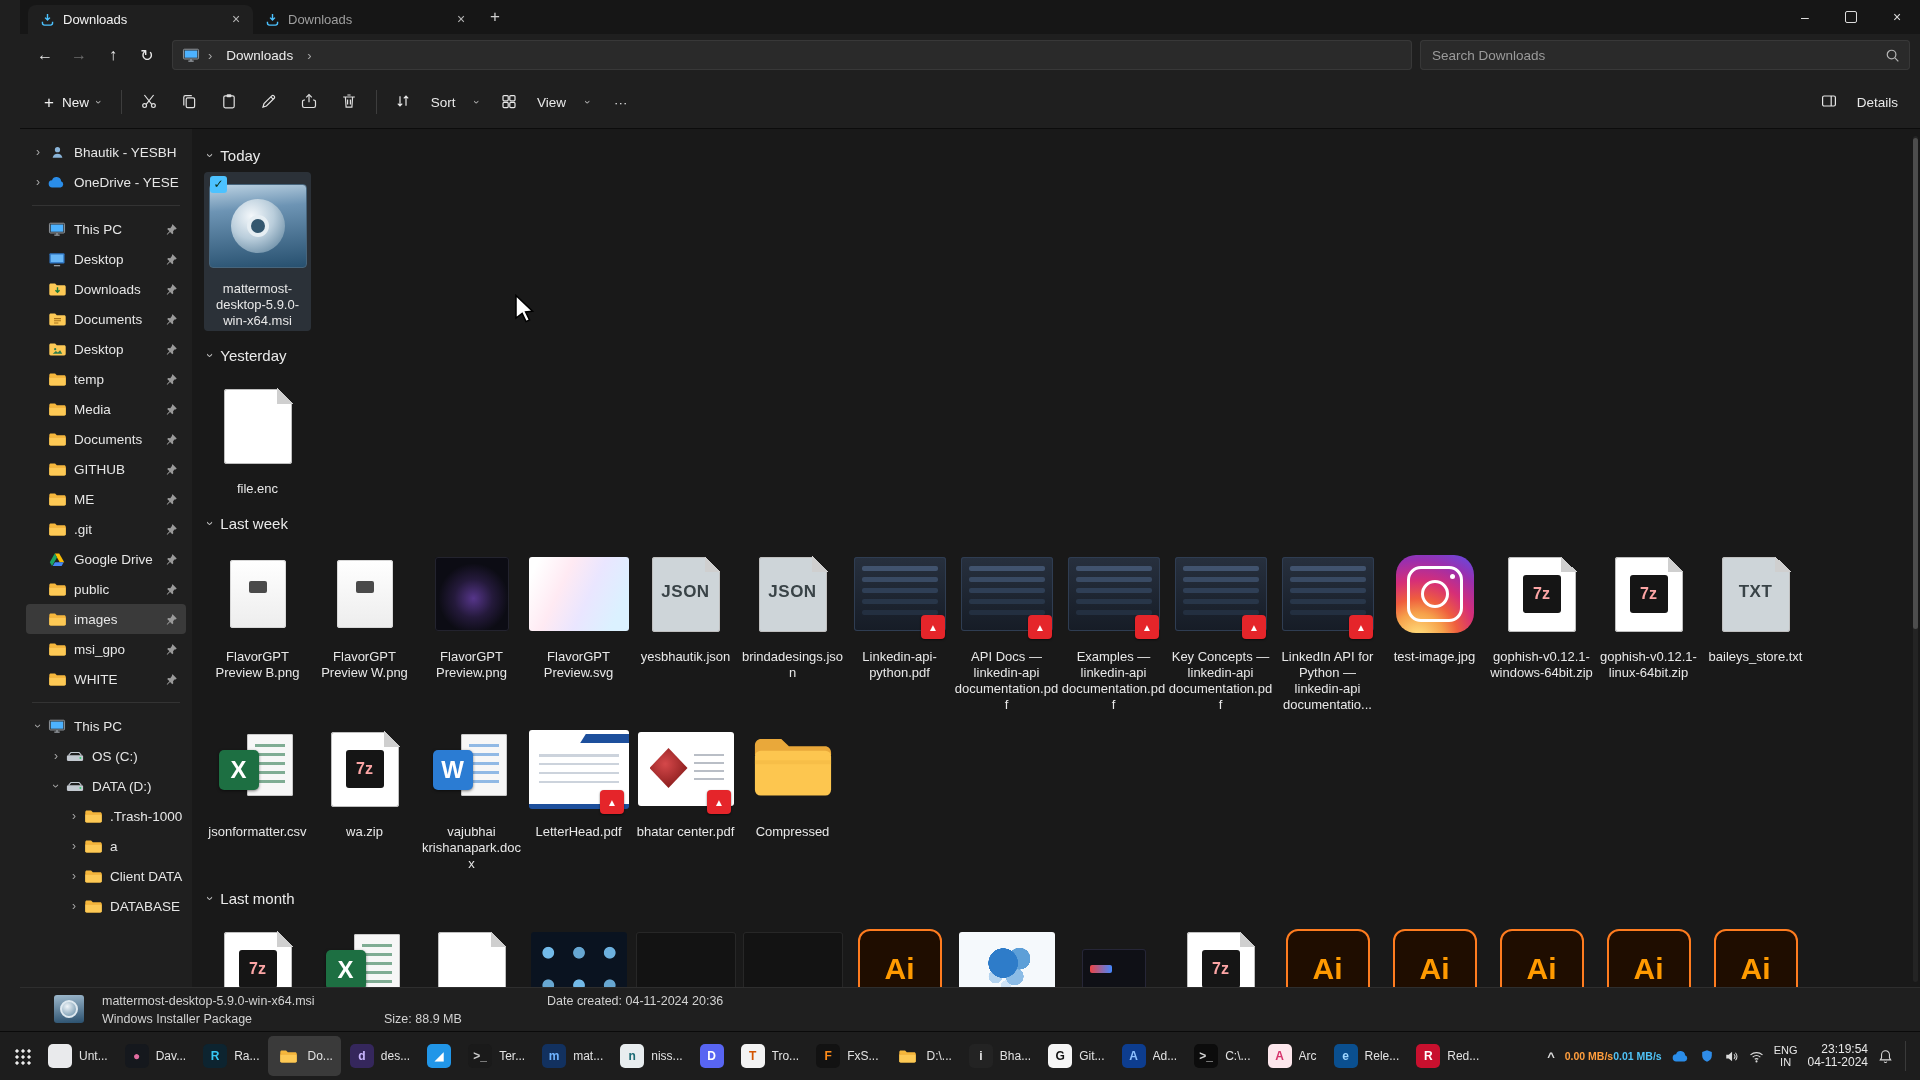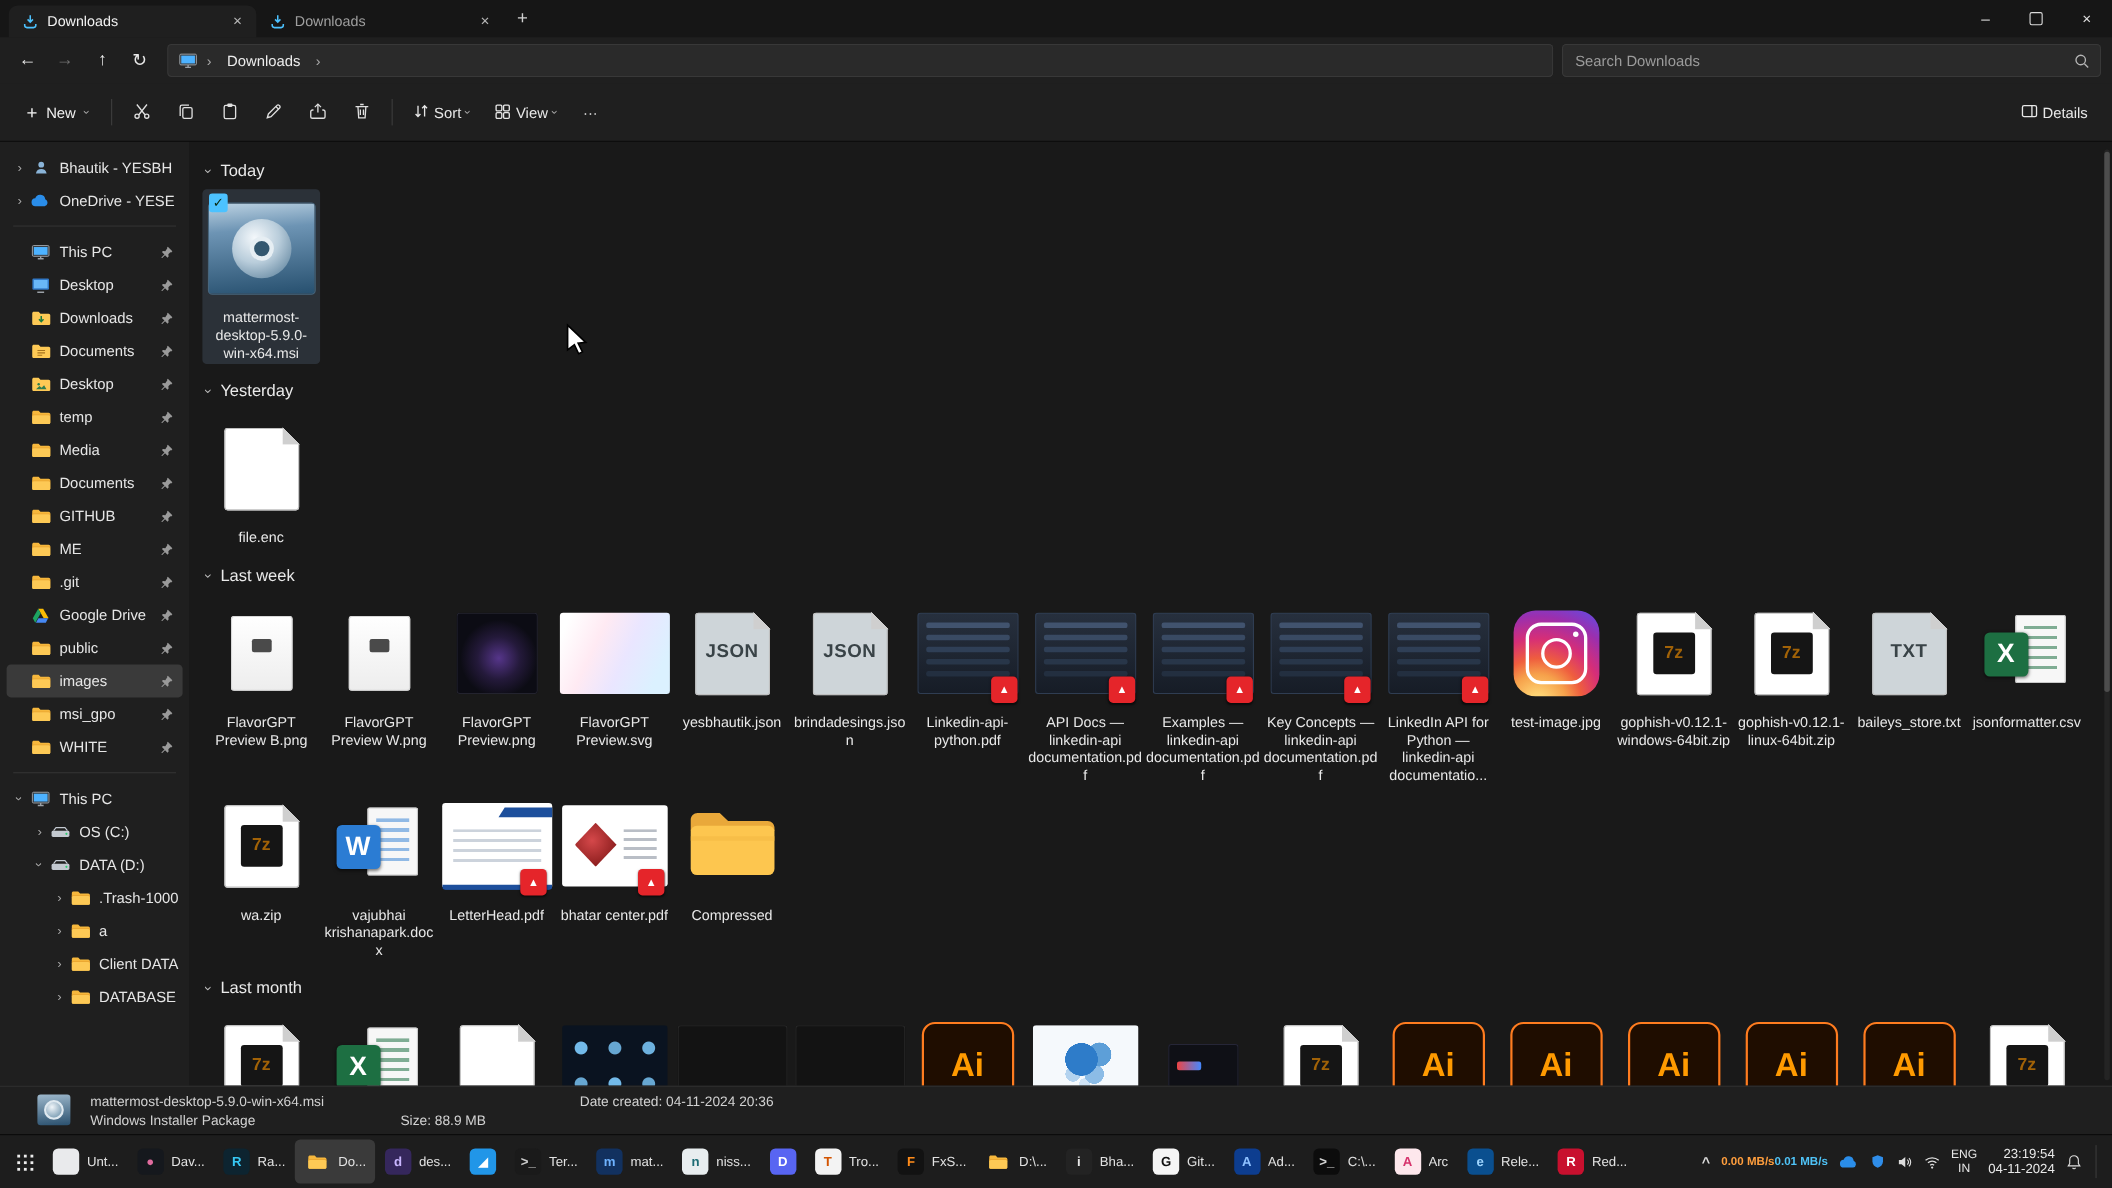--- a/index.html
+++ b/index.html
@@ -1,18 +1,18 @@
 <!DOCTYPE html>
 <html style="--accent: #4cc2ff; --pdf-red: #e5252a; --excel-green: #1d6f42; --word-blue: #2b7cd3; --folder-yellow: #fdc64f; --ai-orange: #ff9a00; --up-speed: #ff9e3d; --down-speed: #4fc3f7;"><head>
 <meta charset="utf-8">
 <style>
   html,body{margin:0;padding:0;width:1920px;height:1080px;overflow:hidden;background:#101010;
     font-family:"Liberation Sans","DejaVu Sans",sans-serif;color:#fff;-webkit-font-smoothing:antialiased;}
   button{font-family:inherit;cursor:default;}
-  .window{position:absolute;inset:0 0 48px 0;display:flex;flex-direction:column;background:#1f1f1f;}
+  .window{position:absolute;inset:0 0 48px 0;display:flex;flex-direction:column;background:#1f1f1f;padding-left:20px;}
 
   
   .titlebar{height:34px;background:#161616;display:flex;align-items:center;padding-left:8px;flex:none;}
   .tabs{display:flex;height:100%;align-items:flex-end;}
   .tab{width:205px;height:29px;display:flex;align-items:center;gap:8px;padding:0 8px 0 12px;
        border-radius:8px 8px 0 0;font-size:13px;color:#9f9f9f;}
   .tab.active{background:#1f1f1f;color:#f2f2f2;}
   .tab-ico{display:flex;flex:none;}
   .tab-label{flex:1;overflow:hidden;white-space:nowrap;}
   .tab-close{width:18px;height:18px;border-radius:4px;text-align:center;line-height:17px;font-size:14px;color:#b5b5b5;flex:none;}
@@ -40,21 +40,21 @@
 
   
   .toolbar{height:52px;background:#1f1f1f;display:flex;align-items:center;padding:0 12px;gap:2px;
        border-bottom:1px solid #0c0c0c;flex:none;}
   .tb-new{display:flex;align-items:center;gap:8px;height:36px;padding:0 12px;background:none;border:none;
        color:#f0f0f0;font-size:13.5px;border-radius:4px;}
   .plus{font-size:17px;line-height:1;}
   .tb-ico-btn{width:38px;height:36px;display:flex;align-items:center;justify-content:center;background:none;
        border:none;color:#e0e0e0;border-radius:4px;}
   .tb-div{width:1px;height:24px;background:#3d3d3d;margin:0 6px;flex:none;}
-  .tb-drop{display:flex;align-items:center;gap:4px;height:36px;padding:0 10px;background:none;border:none;
+  .tb-drop{display:flex;align-items:center;gap:20px;height:36px;padding:0 10px;background:none;border:none;
        color:#e8e8e8;font-size:13.5px;border-radius:4px;}
   .tb-right{margin-left:auto;display:flex;}
   .chev-sm{display:inline-block;transform:rotate(90deg);font-size:11px;color:#b0b0b0;}
 
   
   .body{flex:1;display:flex;min-height:0;}
   #sidebar{width:172px;flex:none;background:#1f1f1f;padding-top:8px;overflow:hidden;}
   .sb-row{display:flex;align-items:center;height:30px;margin:0 6px;border-radius:4px;font-size:13.5px;color:#e6e6e6;}
   .sb-row.sel{background:#3a3a3a;}
   .sb-chev{width:16px;text-align:center;color:#a8a8a8;font-size:12px;flex:none;}
@@ -81,21 +81,21 @@
   .ic-msi{width:96px;height:82px;border-radius:4px;border:1px solid #47657c;position:relative;
        background:linear-gradient(175deg,#bcd2e2 0%,#6d94b4 30%,#27506f 100%);}
   .ic-msi .disc{position:absolute;left:50%;top:50%;transform:translate(-50%,-50%);width:54px;height:54px;border-radius:50%;
        background:radial-gradient(circle at 38% 32%,#f4f8fb,#b9cddb 45%,#7d9cb2 75%,#5d7f97);}
   .ic-msi .hole{position:absolute;left:50%;top:50%;transform:translate(-50%,-50%);width:14px;height:14px;border-radius:50%;
        background:#33576f;border:4px solid #e6eef3;}
   .page{width:68px;height:75px;background:#fff;border-radius:3px;position:relative;box-shadow:0 0 0 1px #bfbfbf inset;}
   .fold{position:absolute;right:-1px;top:-1px;width:16px;height:16px;background:linear-gradient(225deg,#191919 50%,#cfcfcf 50%);}
   .pg{background:#ced5d9;}
   .ptxt{position:absolute;left:0;right:0;top:34%;text-align:center;font-weight:700;font-size:17px;color:#394347;letter-spacing:.5px;}
-  .sz{position:absolute;left:50%;top:50%;transform:translate(-50%,-50%);width:38px;height:38px;background:#151515;color:#a16207;
+  .sz{position:absolute;left:50%;top:50%;transform:translate(-50%,-50%);width:38px;height:38px;background:#151515;color:#fca5a5;
        font-weight:700;font-size:16px;display:flex;align-items:center;justify-content:center;border-radius:3px;}
   .office{position:relative;width:86px;height:78px;}
   .sheet{position:absolute;right:8px;top:4px;width:46px;height:62px;background:#f7f7f7;border-radius:2px;
        box-shadow:0 0 0 1px #c9c9c9 inset;}
   .shx::after{content:"";position:absolute;inset:10px 8px 8px 8px;
        background:repeating-linear-gradient(180deg,rgba(29,111,66,.55) 0 3px,transparent 3px 9px);}
   .shw::after{content:"";position:absolute;inset:10px 8px 8px 8px;
        background:repeating-linear-gradient(180deg,rgba(43,124,211,.5) 0 3px,transparent 3px 9px);}
   .tile{position:absolute;left:4px;top:20px;width:40px;height:40px;border-radius:5px;color:#fff;font-weight:700;font-size:24px;
        display:flex;align-items:center;justify-content:center;box-shadow:0 1px 3px rgba(0,0,0,.5);}

